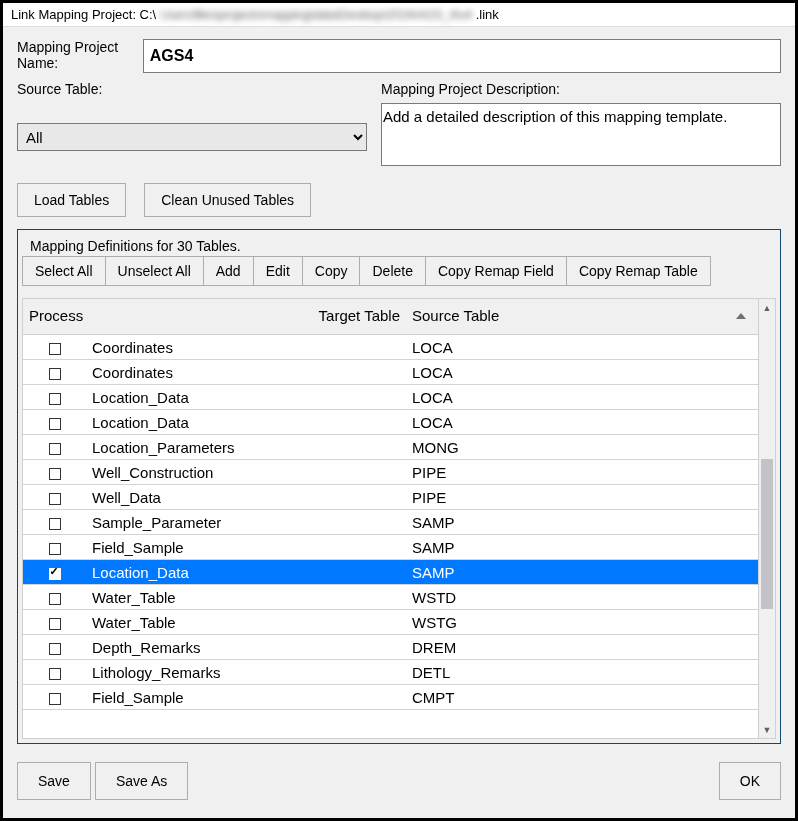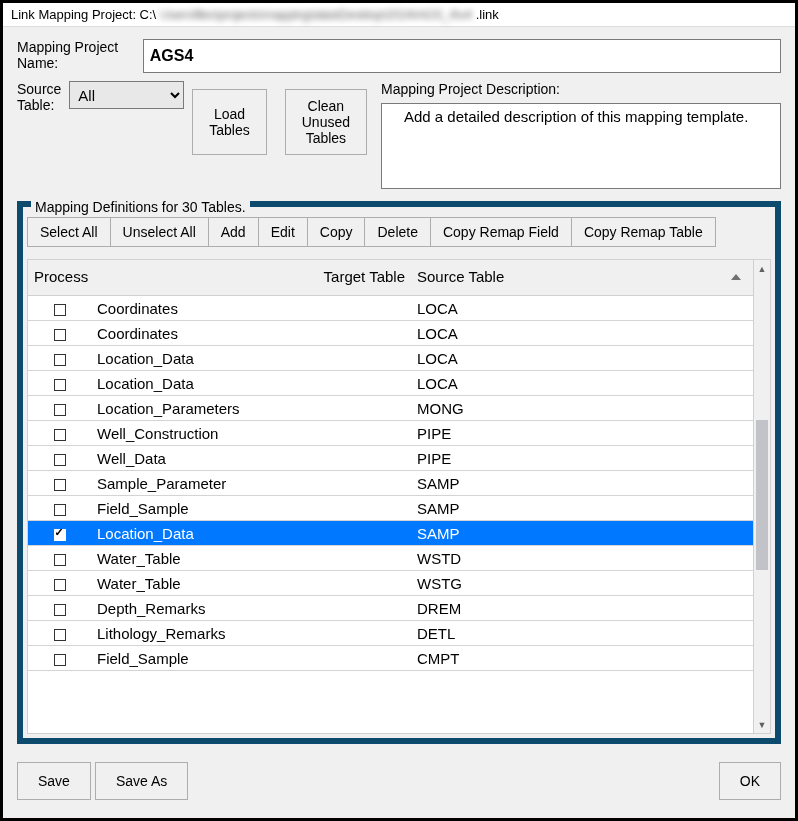--- a/index.html
+++ b/index.html
@@ -5,27 +5,27 @@
 * { box-sizing: border-box; margin: 0; padding: 0; }
 body { font-family: "Segoe UI", Tahoma, sans-serif; font-size: 14px; background: #000; width: 798px; height: 821px; overflow: hidden; }
 .window { background: #f0f0f0; width: 794px; height: 817px; margin: 2px; border: 1px solid #000; display: flex; flex-direction: column; }
 .title-bar { background: #fff; padding: 4px 8px; font-size: 13px; display: flex; align-items: center; border-bottom: 1px solid #ddd; }
 .title-bar .path { filter: blur(3px); opacity: 0.6; margin: 0 4px; letter-spacing: -0.5px; }
 .content { padding: 12px 14px 10px 14px; flex: 1; display: flex; flex-direction: column; gap: 8px; }
 .row-top { display: flex; gap: 4px; }
 .label { font-size: 14px; margin-bottom: 2px; }
 .text-input { width: 100%; border: 1px solid #7a7a7a; padding: 3px 6px; font-size: 16px; background: #fff; font-family: inherit; font-weight: bold; }
 .row-mid { display: flex; gap: 14px; align-items: flex-start; }
-.col-left { width: 350px; display: flex; flex-direction: row; gap: 8px; }
+.col-left { width: 350px; display: flex; flex-direction: column; gap: 24px; }
 .col-right { flex: 1; display: flex; flex-direction: column; gap: 4px; }
 select.source-select { width: 100%; border: 1px solid #7a7a7a; padding: 3px 4px; font-size: 15px; background: #e8e8e8; font-family: inherit; height: 28px; }
 .btn-row { display: flex; gap: 18px; margin-top: 8px; }
 button.btn { background: #f0f0f0; border: 1px solid #adadad; padding: 8px 16px; font-size: 14px; cursor: pointer; font-family: inherit; }
-textarea.desc { width: 100%; height: 86px; border: 1px solid #7a7a7a; padding: 4px 22px; font-size: 15px; background: #fff; font-family: inherit; resize: none; }
-.fieldset { border: 6px solid #0c4a6e; padding: 2px 4px 4px 4px; flex: 1; display: flex; flex-direction: column; position: relative; margin-top: 4px; }
+textarea.desc { width: 100%; height: 63px; border: 1px solid #7a7a7a; padding: 4px 1px; font-size: 15px; background: #fff; font-family: inherit; resize: none; }
+.fieldset { border: 1px solid #0c4a6e; padding: 18px 4px 4px 4px; flex: 1; display: flex; flex-direction: column; position: relative; margin-top: 4px; }
 .fieldset-legend { position: relative; top: -10px; left: 4px; background: #f0f0f0; padding: 0 4px; font-size: 14px; width: fit-content; }
 .toolbar { display: flex; gap: 0; margin-top: -8px; }
 .toolbar button { background: #f0f0f0; border: 1px solid #adadad; padding: 6px 12px; font-size: 14px; cursor: pointer; font-family: inherit; }
 .toolbar button + button { margin-left: -1px; }
 .grid-wrap { flex: 1; position: relative; margin-top: 12px; display: flex; }
 .grid { flex: 1; overflow-y: auto; background: #fff; border: 1px solid #d0d0d0; }
 table { width: 100%; border-collapse: collapse; font-size: 15px; table-layout: fixed; }
 thead th { text-align: left; padding: 8px 6px 10px 6px; font-weight: normal; background: #f0f0f0; border-bottom: 1px solid #d0d0d0; position: sticky; top: 0; }
 thead th.sortable::after { content: ""; display: inline-block; float: right; width: 0; height: 0; border-left: 5px solid transparent; border-right: 5px solid transparent; border-bottom: 6px solid #707070; margin-top: 6px; margin-right: 6px; }
 tbody td { padding: 3px 6px; border-bottom: 1px solid #d4d4d4; height: 25px; }

